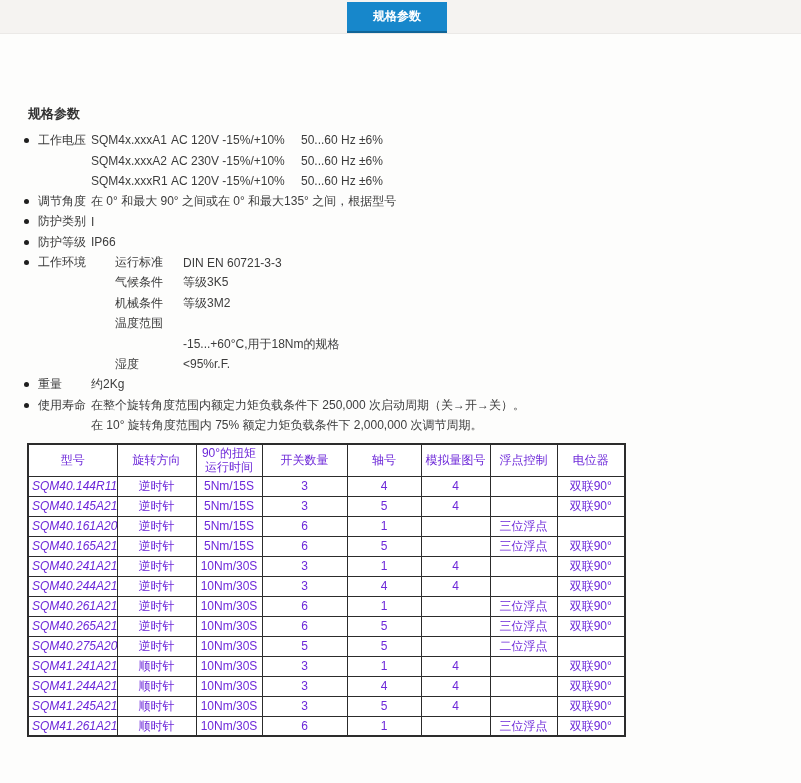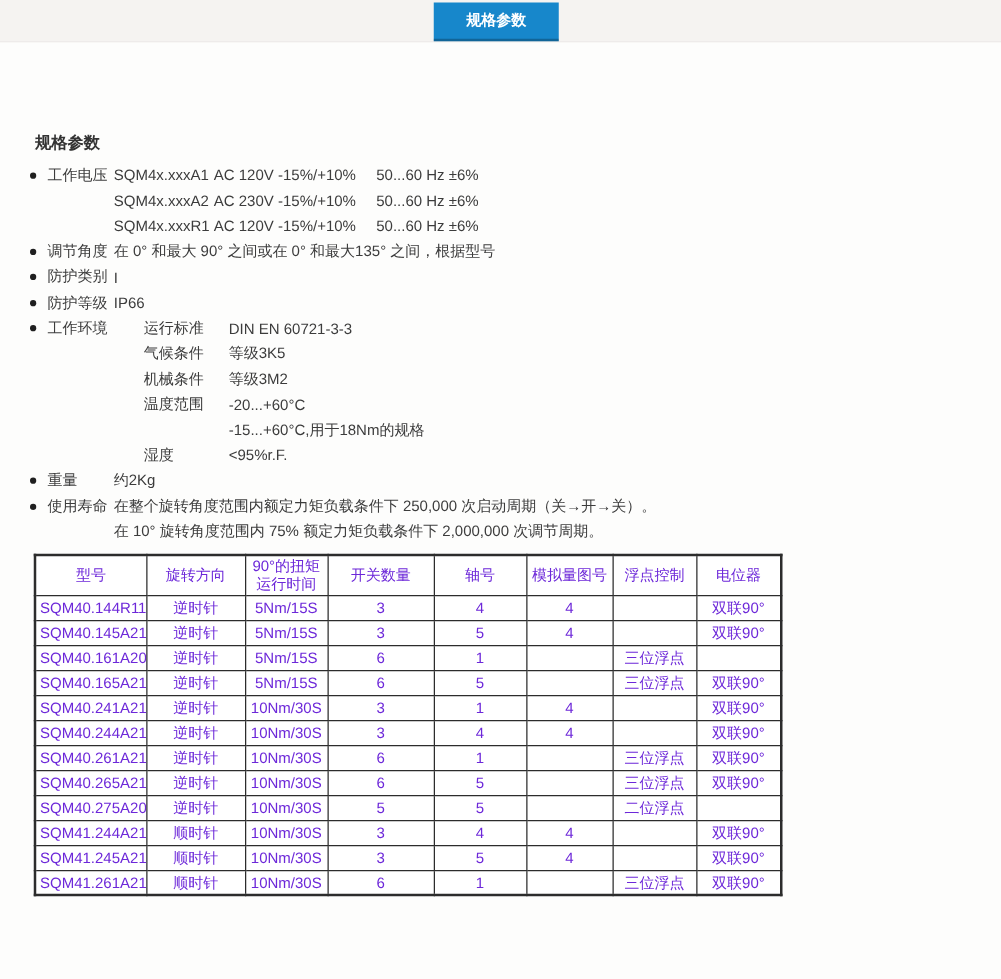--- a/index.html
+++ b/index.html
@@ -73,21 +73,21 @@
   .spec-table th, .spec-table td {
     border: 1px solid #2c2c2c;
     padding: 0 2px;
     text-align: center;
     overflow: hidden;
     font-weight: normal;
     line-height: 1.2;
   }
   .spec-table th { height: 32px; }
   .spec-table td { height: 20px; }
-  .spec-table td.model { text-align: left; padding-left: 3px; }
+  .spec-table td.model { text-align: left; padding-left: 3px; font-style: italic; }
 </style>
 </head>
 <body>
 
 <div class="topbar">
   <button class="tab-btn" style="background: rgb(23, 135, 203); color: rgb(255, 255, 255);">规格参数</button>
 </div>
 
 <div class="content">
   <h2 class="sec-title">规格参数</h2>
@@ -144,21 +144,20 @@
       <div class="spec-line">
         <span class="bullet"></span>
         <span class="col-label"></span>
         <span class="col-sub">机械条件</span>
         <span class="col-rest">等级3M2</span>
       </div>
       <div class="spec-line">
         <span class="bullet"></span>
         <span class="col-label"></span>
         <span class="col-sub">温度范围</span>
-        <span class="col-rest">-20...+60°C</span>
       </div>
       <div class="spec-line">
         <span class="bullet"></span>
         <span class="col-label"></span>
         <span class="col-sub"></span>
         <span class="col-rest">-15...+60°C,用于18Nm的规格</span>
       </div>
       <div class="spec-line">
         <span class="bullet"></span>
         <span class="col-label"></span>
@@ -290,20 +289,30 @@
           <td class="model">SQM40.275A20</td>
           <td class="">逆时针</td>
           <td class="">10Nm/30S</td>
           <td class="">5</td>
           <td class="">5</td>
           <td class=""></td>
           <td class="">二位浮点</td>
           <td class=""></td>
         </tr>
         <tr>
+          <td class="model">SQM41.241A21</td>
+          <td class="">顺时针</td>
+          <td class="">10Nm/30S</td>
+          <td class="">3</td>
+          <td class="">1</td>
+          <td class="">4</td>
+          <td class=""></td>
+          <td class="">双联90°</td>
+        </tr>
+        <tr>
           <td class="model">SQM41.244A21</td>
           <td class="">顺时针</td>
           <td class="">10Nm/30S</td>
           <td class="">3</td>
           <td class="">4</td>
           <td class="">4</td>
           <td class=""></td>
           <td class="">双联90°</td>
         </tr>
         <tr>

